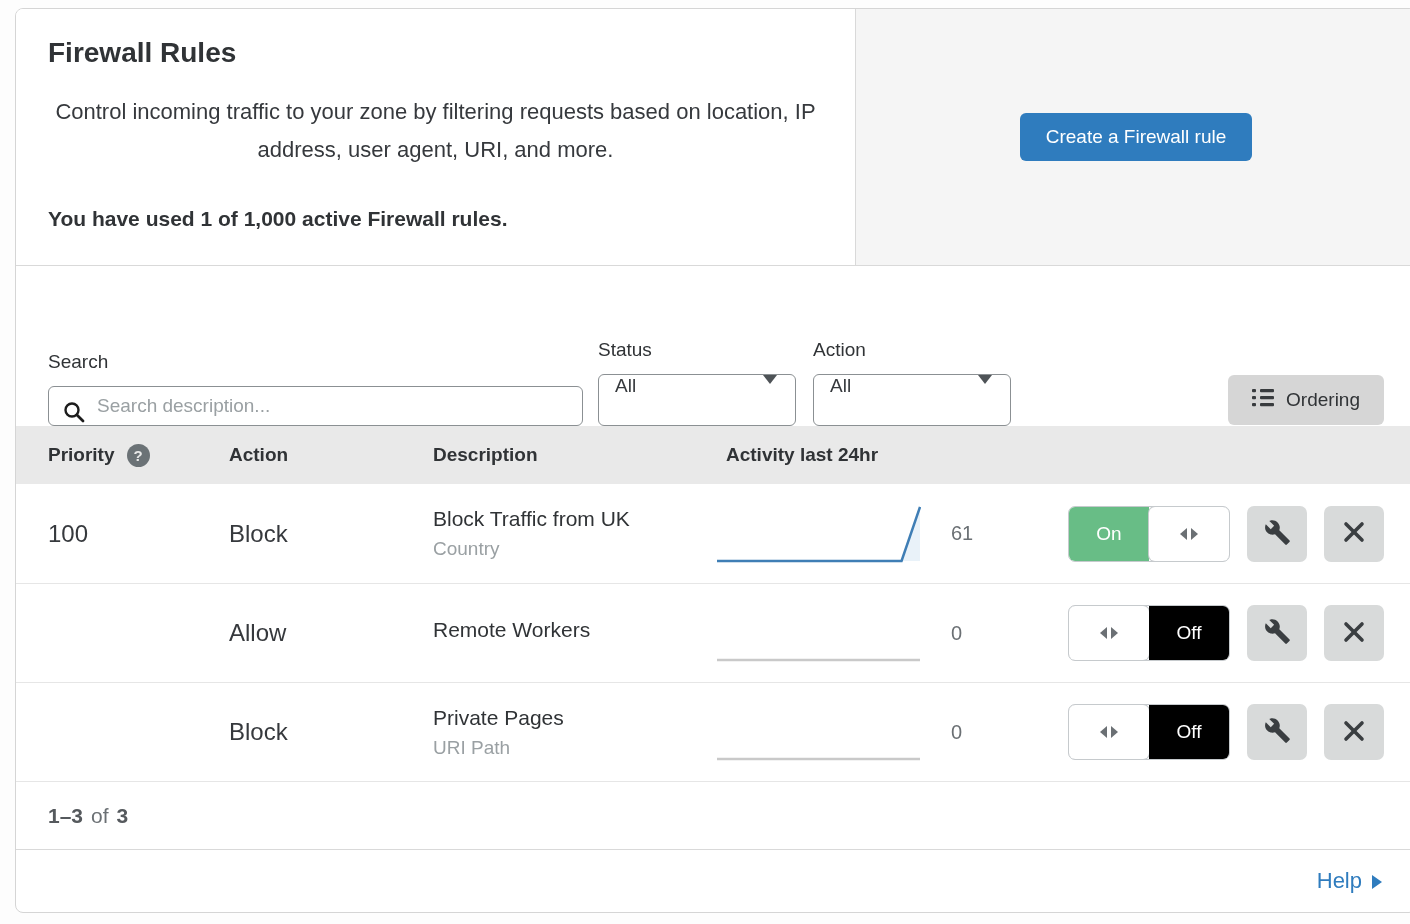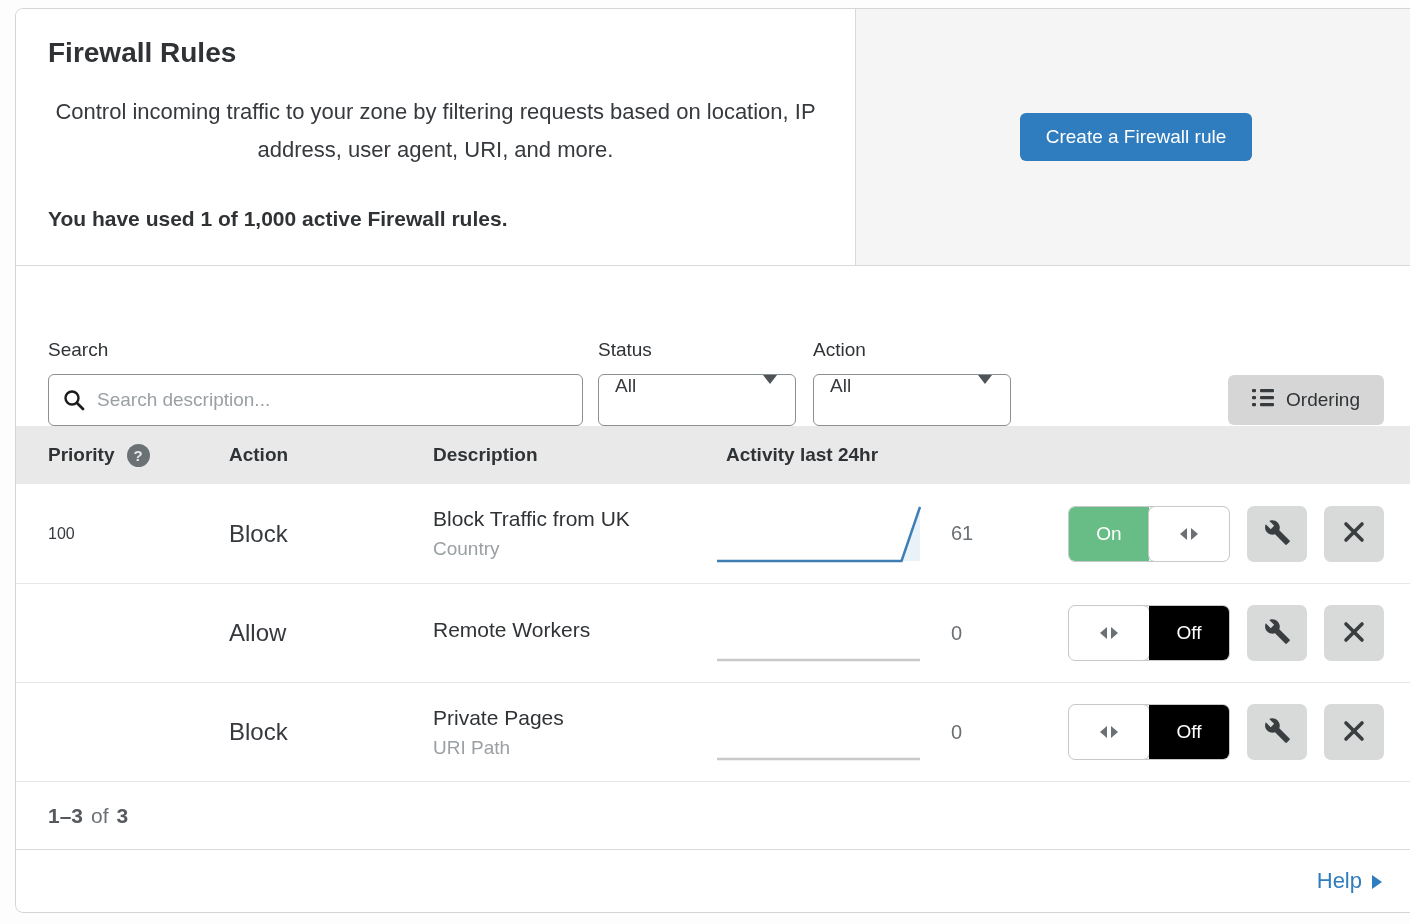--- a/index.html
+++ b/index.html
@@ -15,21 +15,21 @@
   .page-desc { font-size:22px; line-height:38px; color:#36393d; max-width:790px; margin-bottom:38px;text-align:center; }
   .usage { font-size:21px; font-weight:bold; color:#303336; }
   .btn-primary { background:#2f7cbe; color:#fff; font-size:19px; font-family:inherit; border:none;
                  border-radius:6px; padding:0 26px; height:48px; cursor:pointer; }
 
   
   .filters { display:flex; align-items:flex-end; padding:20px 32px 0 32px; height:160px; }
   .fgroup { display:flex; flex-direction:column; }
   .flabel { font-size:19px; color:#303336; margin-bottom:13px; }
   .search-wrap { position:relative; width:535px; margin-right:15px; }
-  .search-input { width:100%; height:52px; border:1px solid #8b9093; border-radius:6px;
+  .search-input { width:100%; height:40px; border:1px solid #8b9093; border-radius:6px;
                   font-size:19px; font-family:inherit; color:#36393d; padding:0 14px 0 48px; outline:none; }
   .search-input::placeholder { color:#9aa0a3; }
   .search-icon { position:absolute; left:14px; top:14px; }
   .select { width:198px; height:52px; border:1px solid #8b9093; border-radius:6px; background:#fff;
             display:flex; align-items:flex-start; justify-content:space-between; padding:0 18px 0 16px;
             font-size:19px; color:#36393d; cursor:pointer; margin-right:17px; }
   .caret { width:0; height:0; border-left:7px solid transparent; border-right:7px solid transparent;
            border-top:9px solid #4e5357; }
   .spacer { flex:1; }
   .btn-ordering { display:flex; align-items:center; gap:12px; background:#d6d6d6; border:none; border-radius:6px;
@@ -39,21 +39,21 @@
   
   .grid-cols { display:grid; grid-template-columns:181px 204px 283px 215px 85px 1fr auto; align-items:center;
                padding:0 32px; }
   .thead { background:#e9e9e9; height:58px; font-size:19px; font-weight:bold; color:#303336; }
   .th-priority { display:flex; align-items:center; gap:12px; }
   .q-icon { width:23px; height:23px; border-radius:50%; background:#6b7276; color:#e9e9e9;
             font-size:15px; font-weight:bold; display:flex; align-items:center; justify-content:center; cursor:pointer; }
   .th-activity { padding-left:10px; }
   .row { height:99px; }
   .row + .row { border-top:1px solid #e6e6e6; }
-  .cell-num { font-size:16px; color:#36393d; }
+  .cell-num { font-size:24px; color:#36393d; }
   .cell-action { font-size:24px; color:#36393d; }
   .desc-title { font-size:21px; color:#303336; margin-bottom:7px; }
   .desc-sub { font-size:19px; color:#9aa0a3; }
   .count { font-size:20px; color:#6b7074; padding-left:20px; }
   .controls { display:flex; align-items:center; gap:17px; }
 
   
   .toggle { display:flex; width:162px; height:56px; border:1px solid #c6cacd; border-radius:7px;
             overflow:hidden; cursor:pointer; background:#fff; }
   .tg-seg { flex:1; display:flex; align-items:center; justify-content:center; font-size:19px; }

